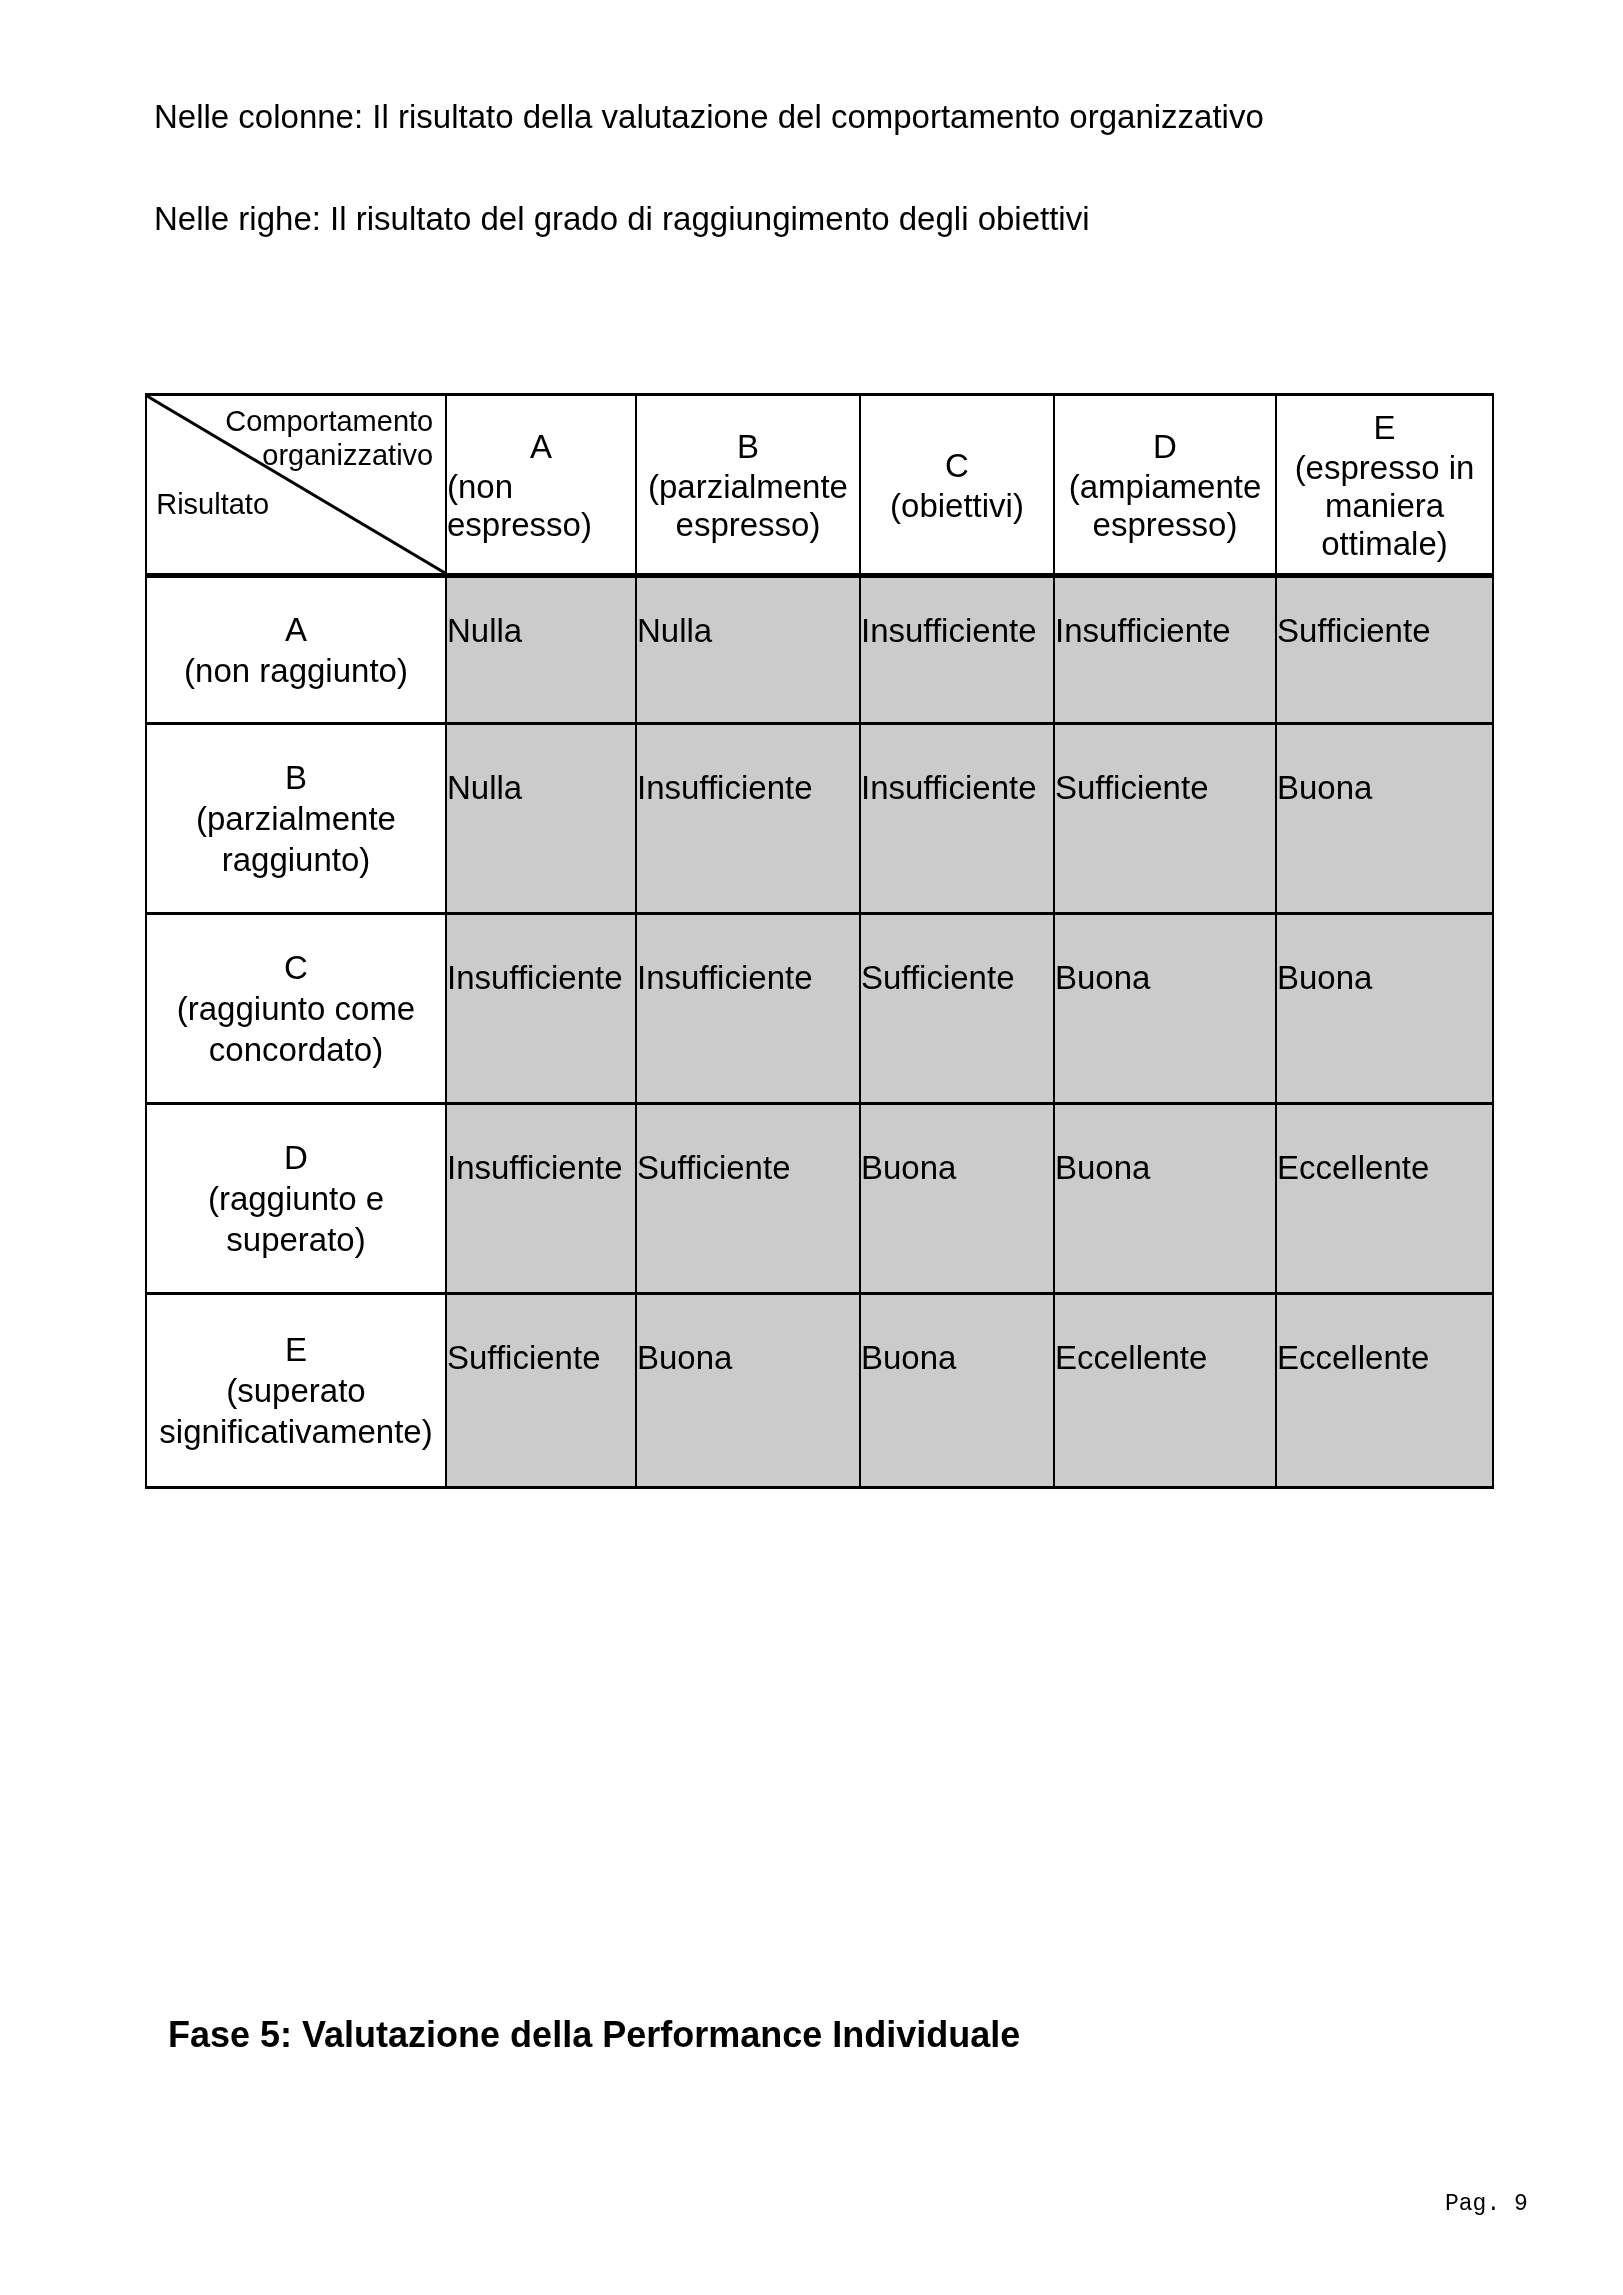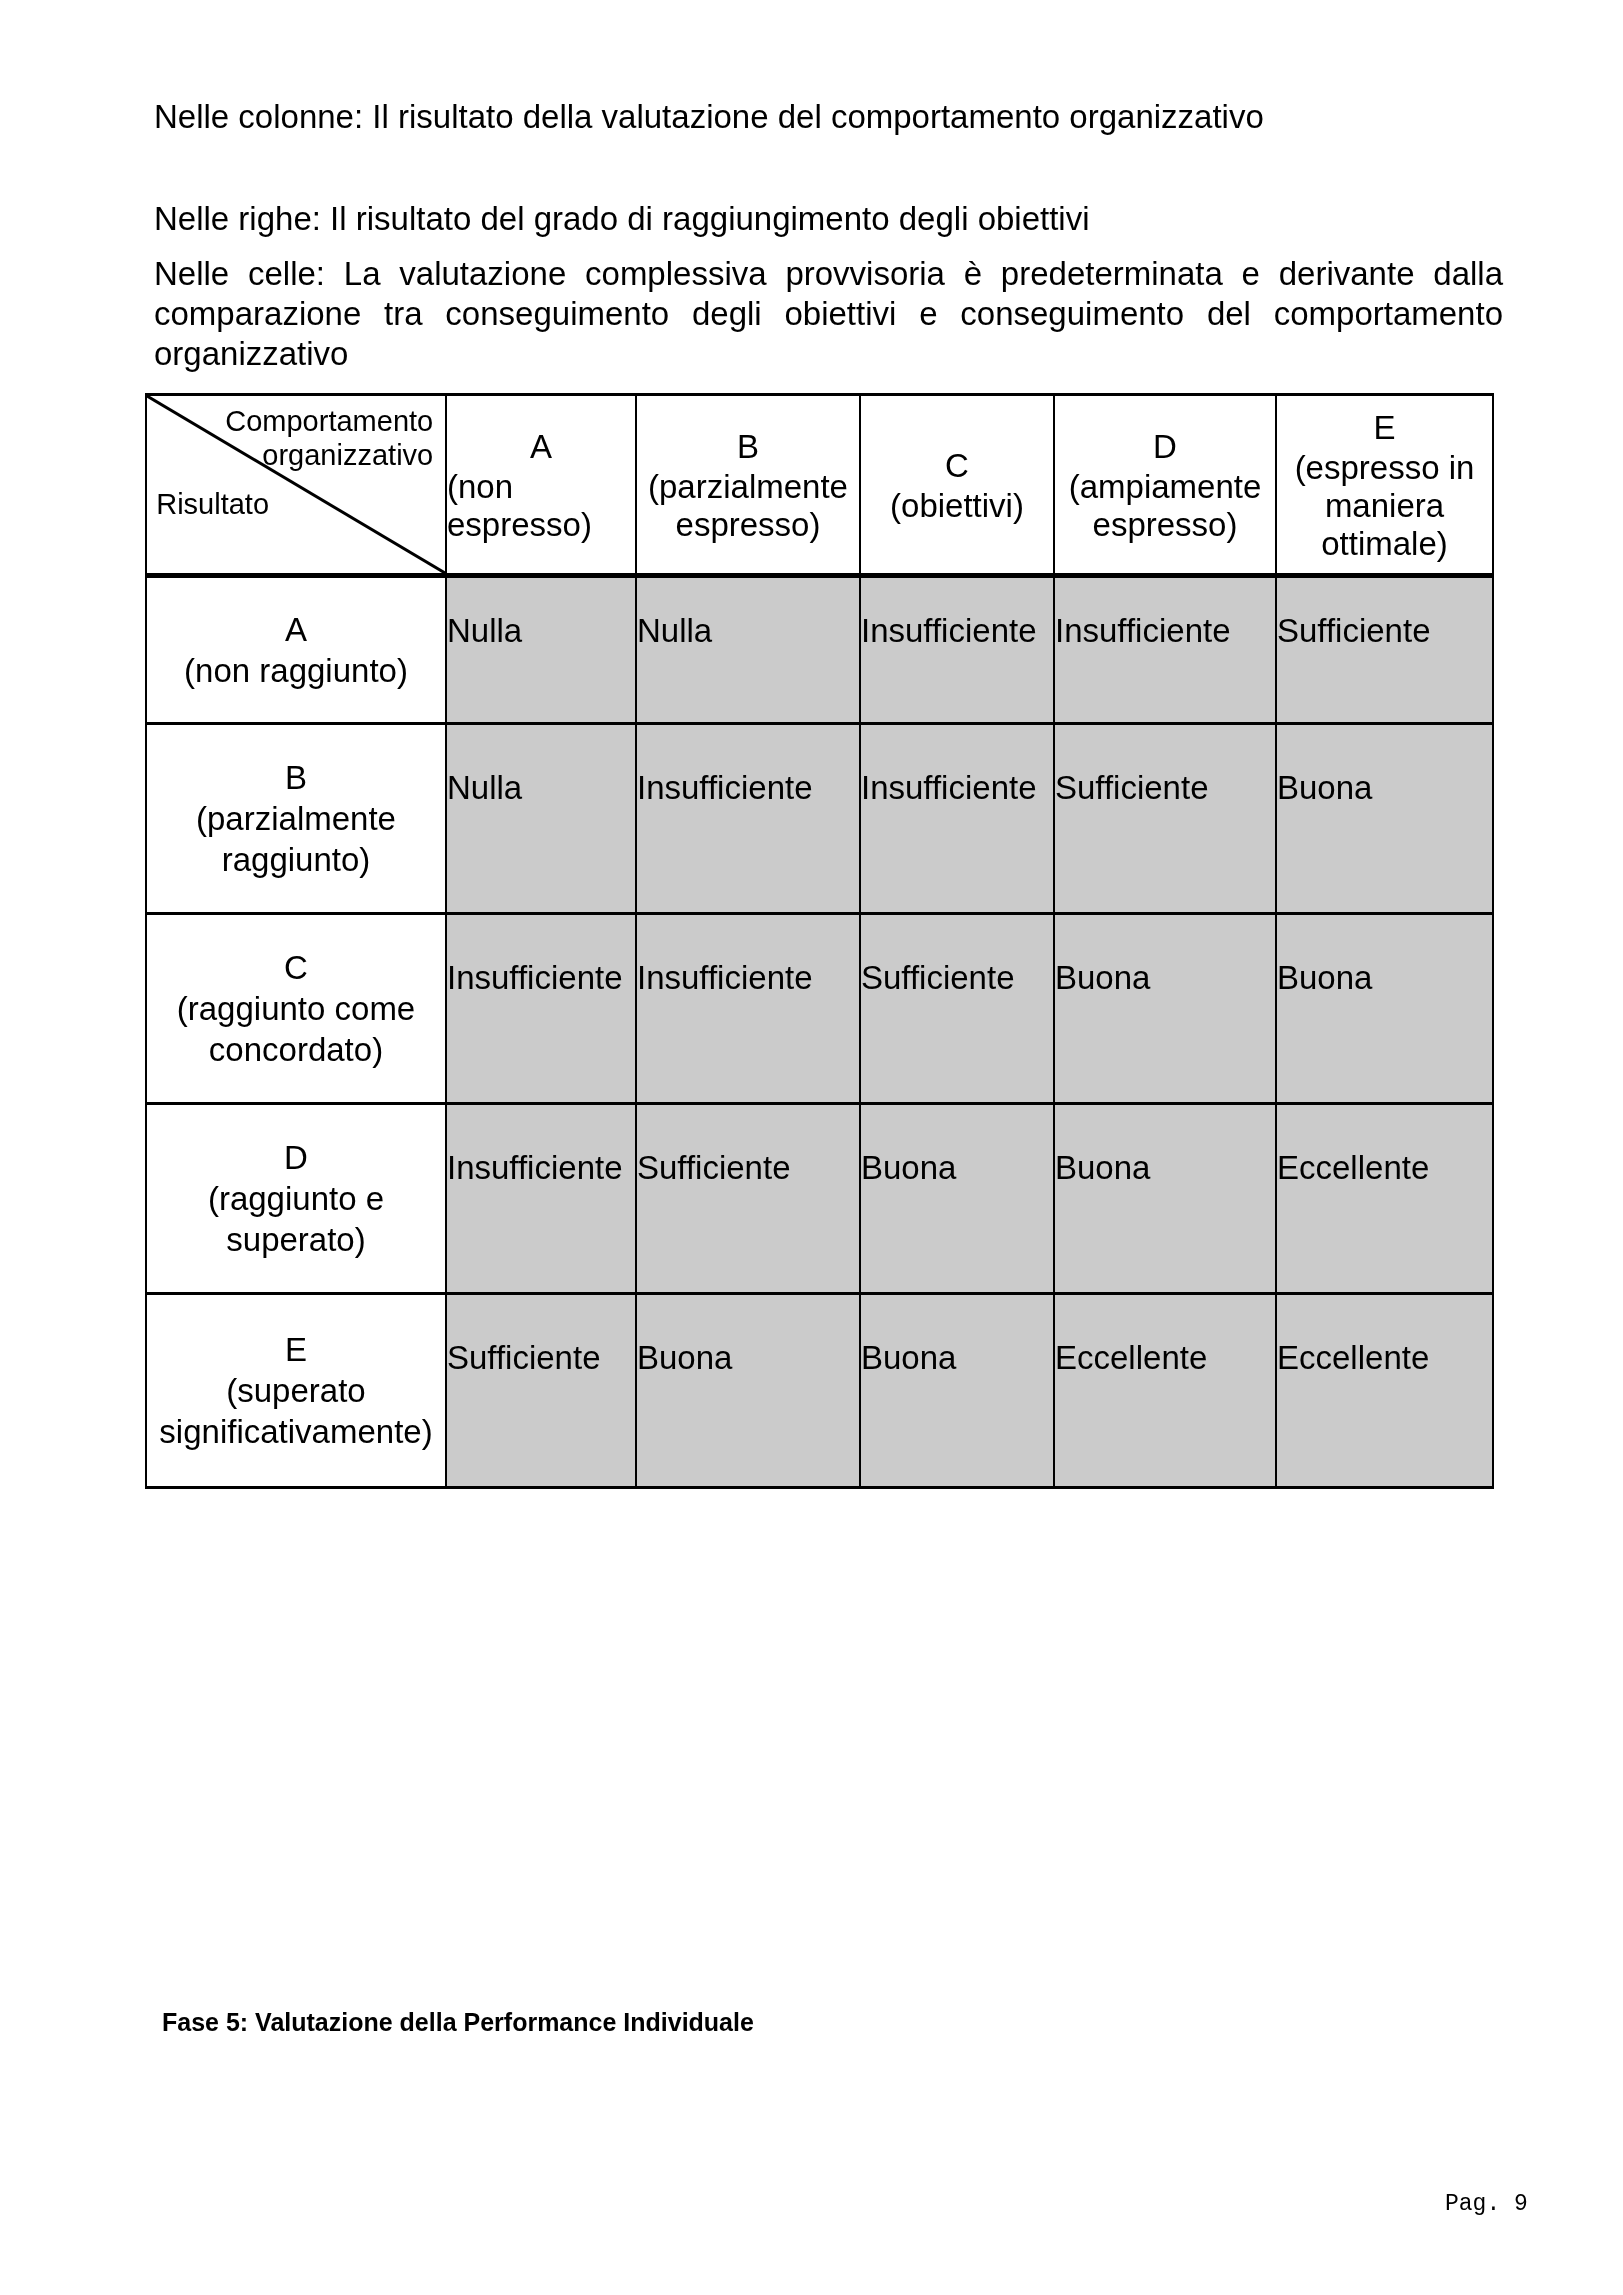--- a/index.html
+++ b/index.html
@@ -95,40 +95,39 @@
     line-height: 39px;
   }
   tr.row-a td.val { padding-top: 33px; }
   tr.row-b td.val, tr.row-c td.val, tr.row-d td.val, tr.row-e td.val { padding-top: 43px; }
 
   
   .fase-heading {
     position: absolute;
     left: 154px;
     top: 2000px;
-    margin: 8px;
-    font-size: 25px;
+    margin: 14px;
+    font-size: 36px;
     font-weight: bold;
   }
   .page-number {
     position: absolute;
     left: 1445px;
     top: 2191px;
     font-family: Liberation Mono, monospace;
     font-size: 23px;
   }
 </style>
 </head>
 <body>
 
 <div class="page">
 
   <p class="para para-1">Nelle colonne: Il risultato della valutazione del comportamento organizzativo</p>
   <p class="para para-2">Nelle righe: Il risultato del grado di raggiungimento degli obiettivi</p>
-  <p class="para para-3">Nelle celle: La valutazione complessiva provvisoria è predeterminata e derivante dalla comparazione tra conseguimento degli obiettivi e conseguimento del comportamento organizzativo</p>
 
   <table class="matrix">
     <colgroup>
       <col class="c0">
         <col class="c1">
         <col class="c2">
         <col class="c3">
         <col class="c4">
         <col class="c5">
     </colgroup>

